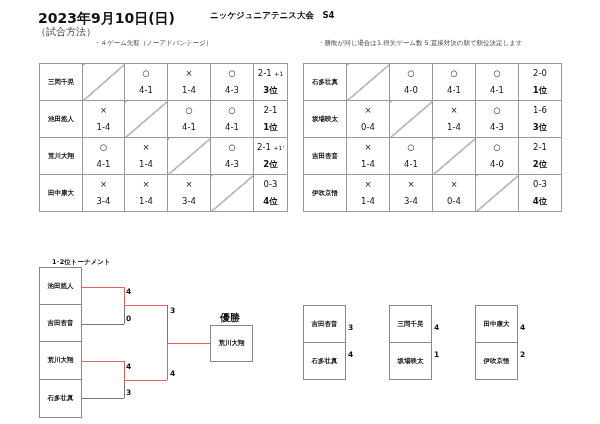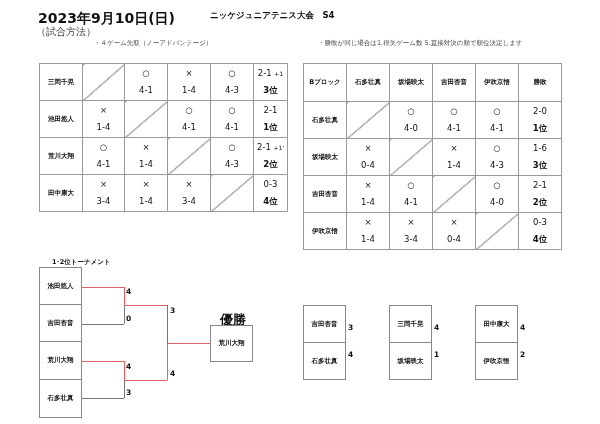--- a/index.html
+++ b/index.html
@@ -136,28 +136,20 @@
 <table class="rr" style="left:303px; top:63px; width:258px;">
   <colgroup>
       <col style="width:43px">
       <col style="width:43px">
       <col style="width:43px">
       <col style="width:43px">
       <col style="width:43px">
       <col style="width:43px">
     </colgroup>
   <tbody>
-      <tr>
-    <td class="hdr">Bブロック</td>
-    <td class="hdr">石多壮真</td>
-    <td class="hdr">坂場映太</td>
-    <td class="hdr">吉田杏音</td>
-    <td class="hdr">伊吹京悟</td>
-    <td class="hdr">勝敗</td>
-  </tr>
   <tr>
     <td class="name">石多壮真</td>
     <td class="cell diag"></td>
     <td class="cell">
           <span class="mark">○</span>
           <span class="score">4-0</span>
         </td>
     <td class="cell">
           <span class="mark">○</span>
           <span class="score">4-1</span>
@@ -255,21 +247,21 @@
 <div class="num" style="left:126px; top:388px;">3</div>
 
 <div class="ln red" style="left:124px; top:305px; width:43px; height:1px;"></div>
 <div class="ln" style="left:167px; top:305px; width:1px; height:38px;"></div>
 <div class="ln red" style="left:124px; top:380px; width:43px; height:1px;"></div>
 <div class="ln red" style="left:167px; top:343px; width:1px; height:37px;"></div>
 <div class="ln red" style="left:167px; top:343px; width:43px; height:1px;"></div>
 <div class="num" style="left:170px; top:306px;">3</div>
 <div class="num" style="left:170px; top:369px;">4</div>
 
-<div class="lbl" style="left:220px; top:311px; font-size:13px;">優勝</div>
+<div class="lbl" style="left:220px; top:311px; font-size:10px;">優勝</div>
 <div class="bx" style="left:210px; top:325px; width:43px; height:37px;">荒川大翔</div>
 
 <div class="lbl" style="left:305px; top:296px;margin-top:48px;">3位決定戦</div>
 
 <div class="bx" style="left:303px; top:305px; width:43px; height:38px;">吉田杏音</div>
 <div class="bx" style="left:303px; top:342px; width:43px; height:38px;">石多壮真</div>
 <div class="num" style="left:348px; top:323px;">3</div>
 <div class="num" style="left:348px; top:350px;">4</div>
 
 <div class="bx" style="left:389px; top:305px; width:43px; height:38px;">三岡千晃</div>

